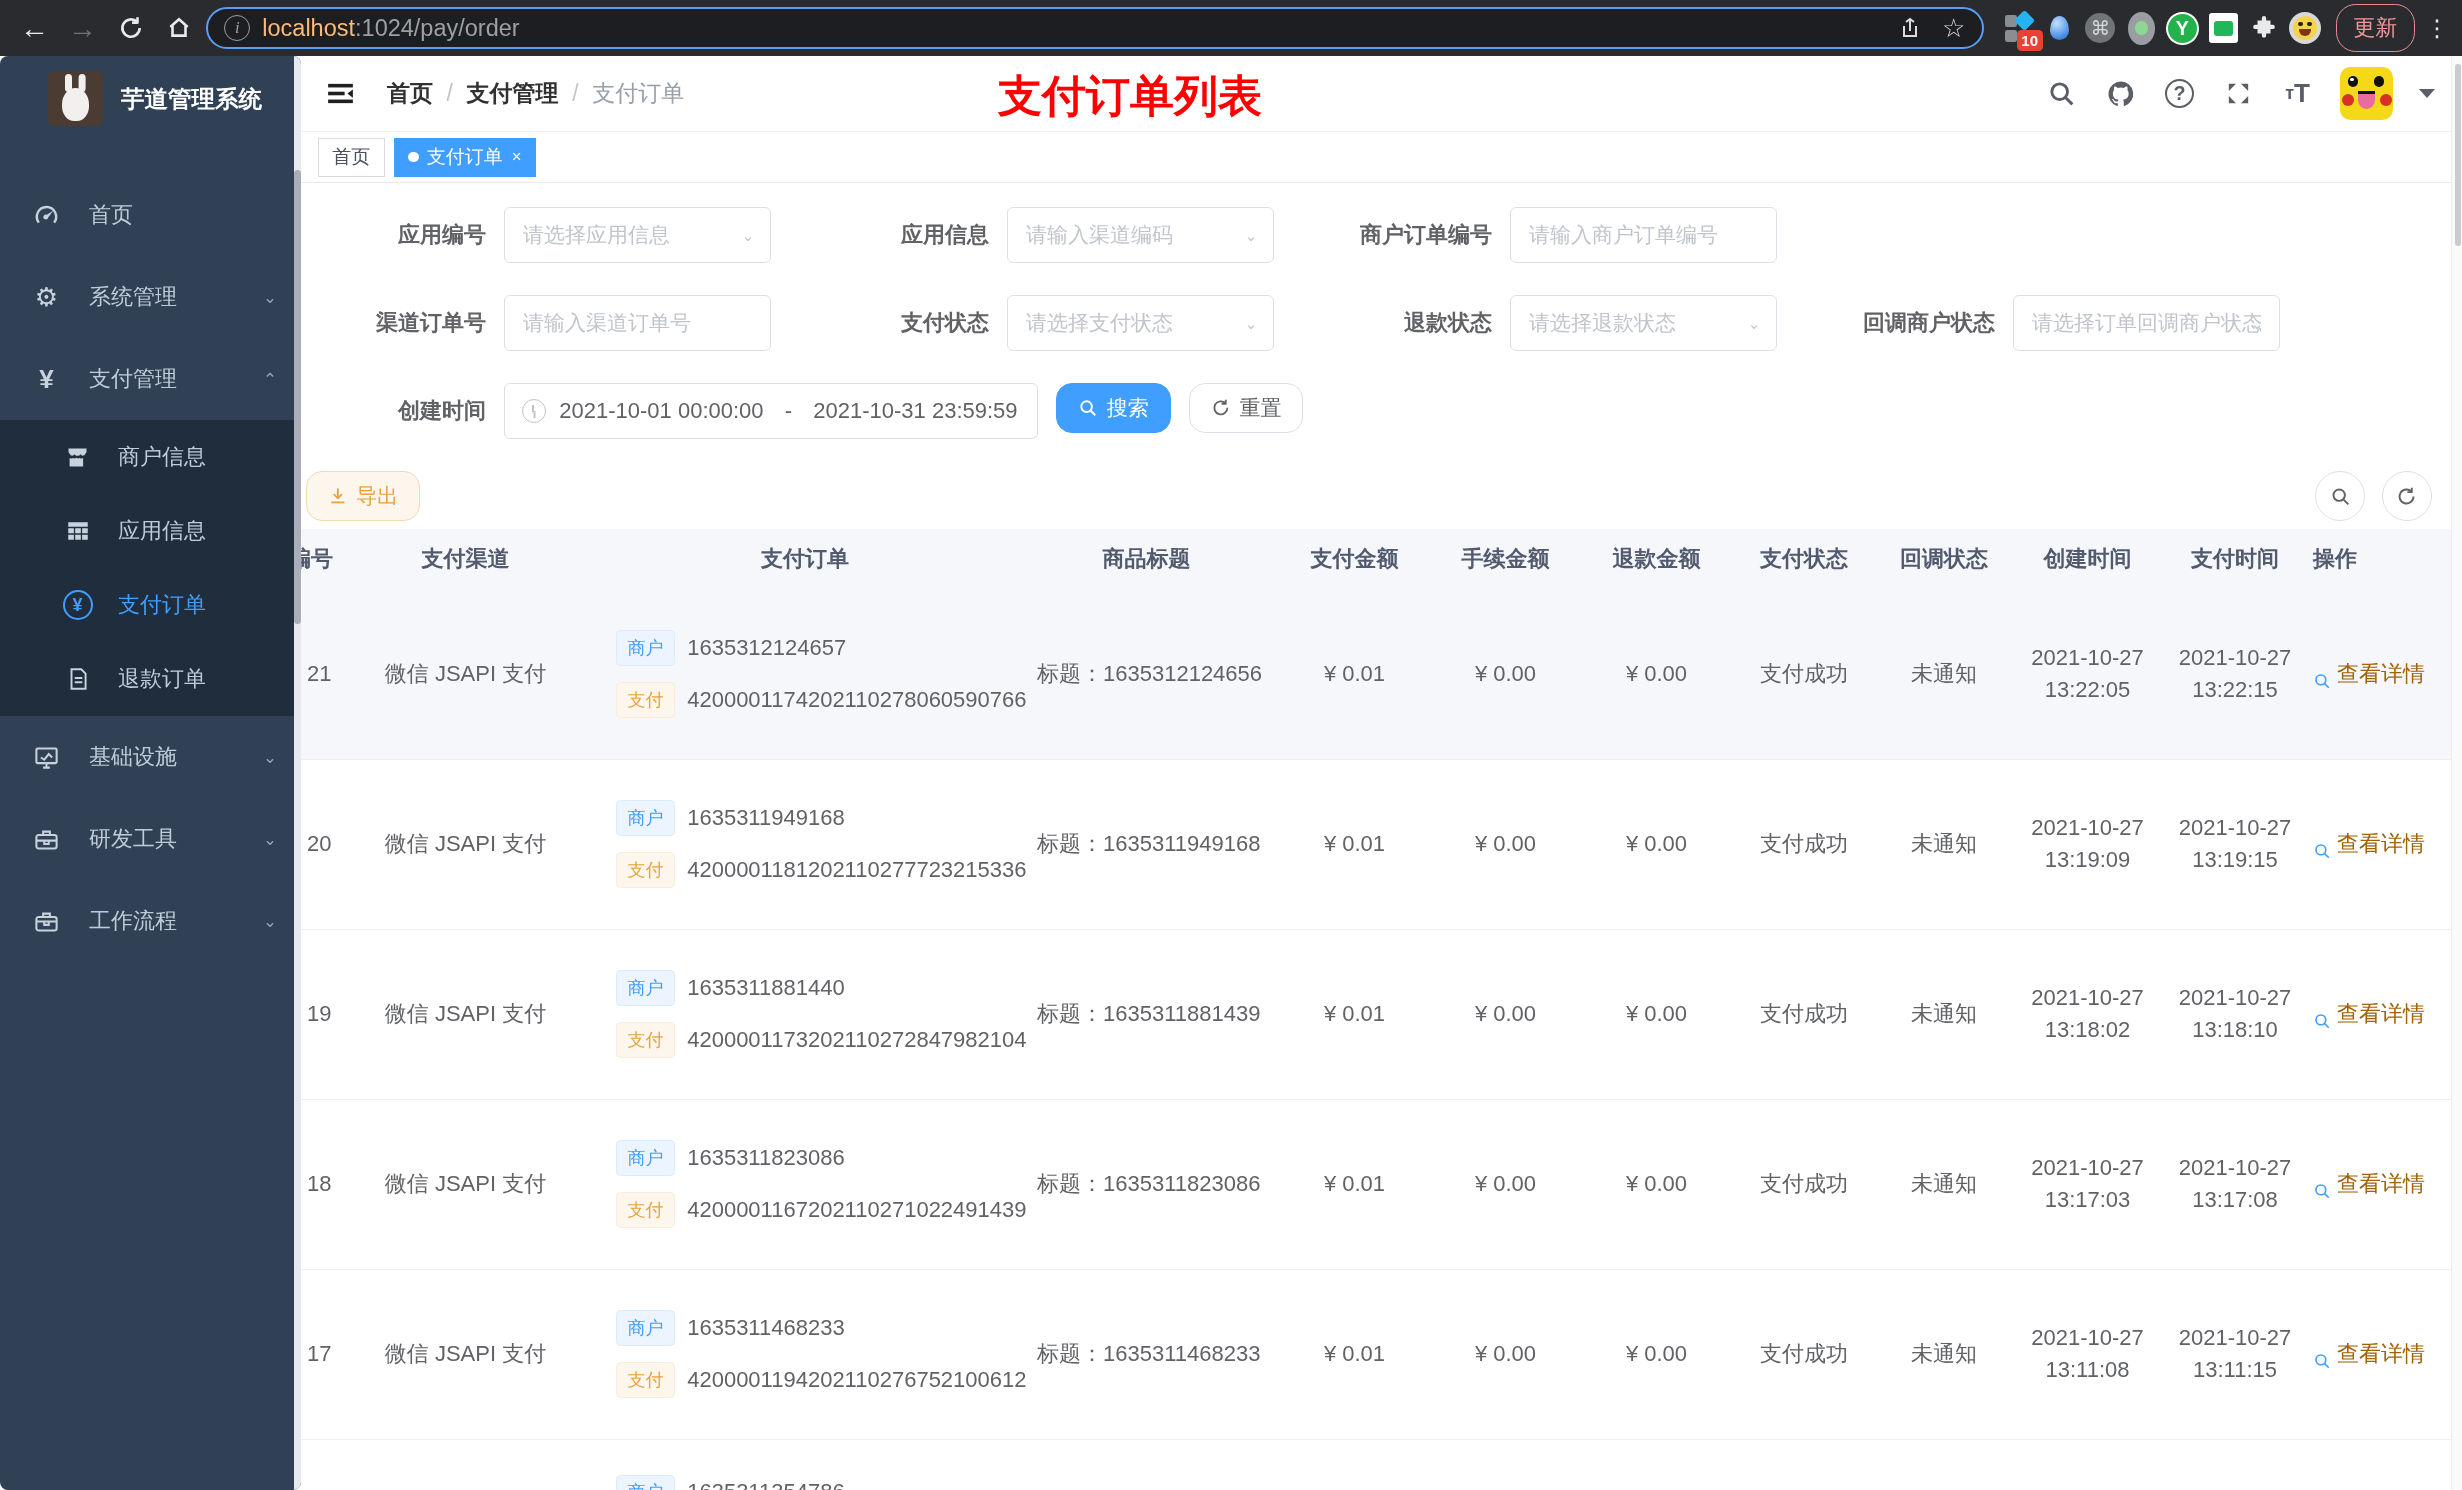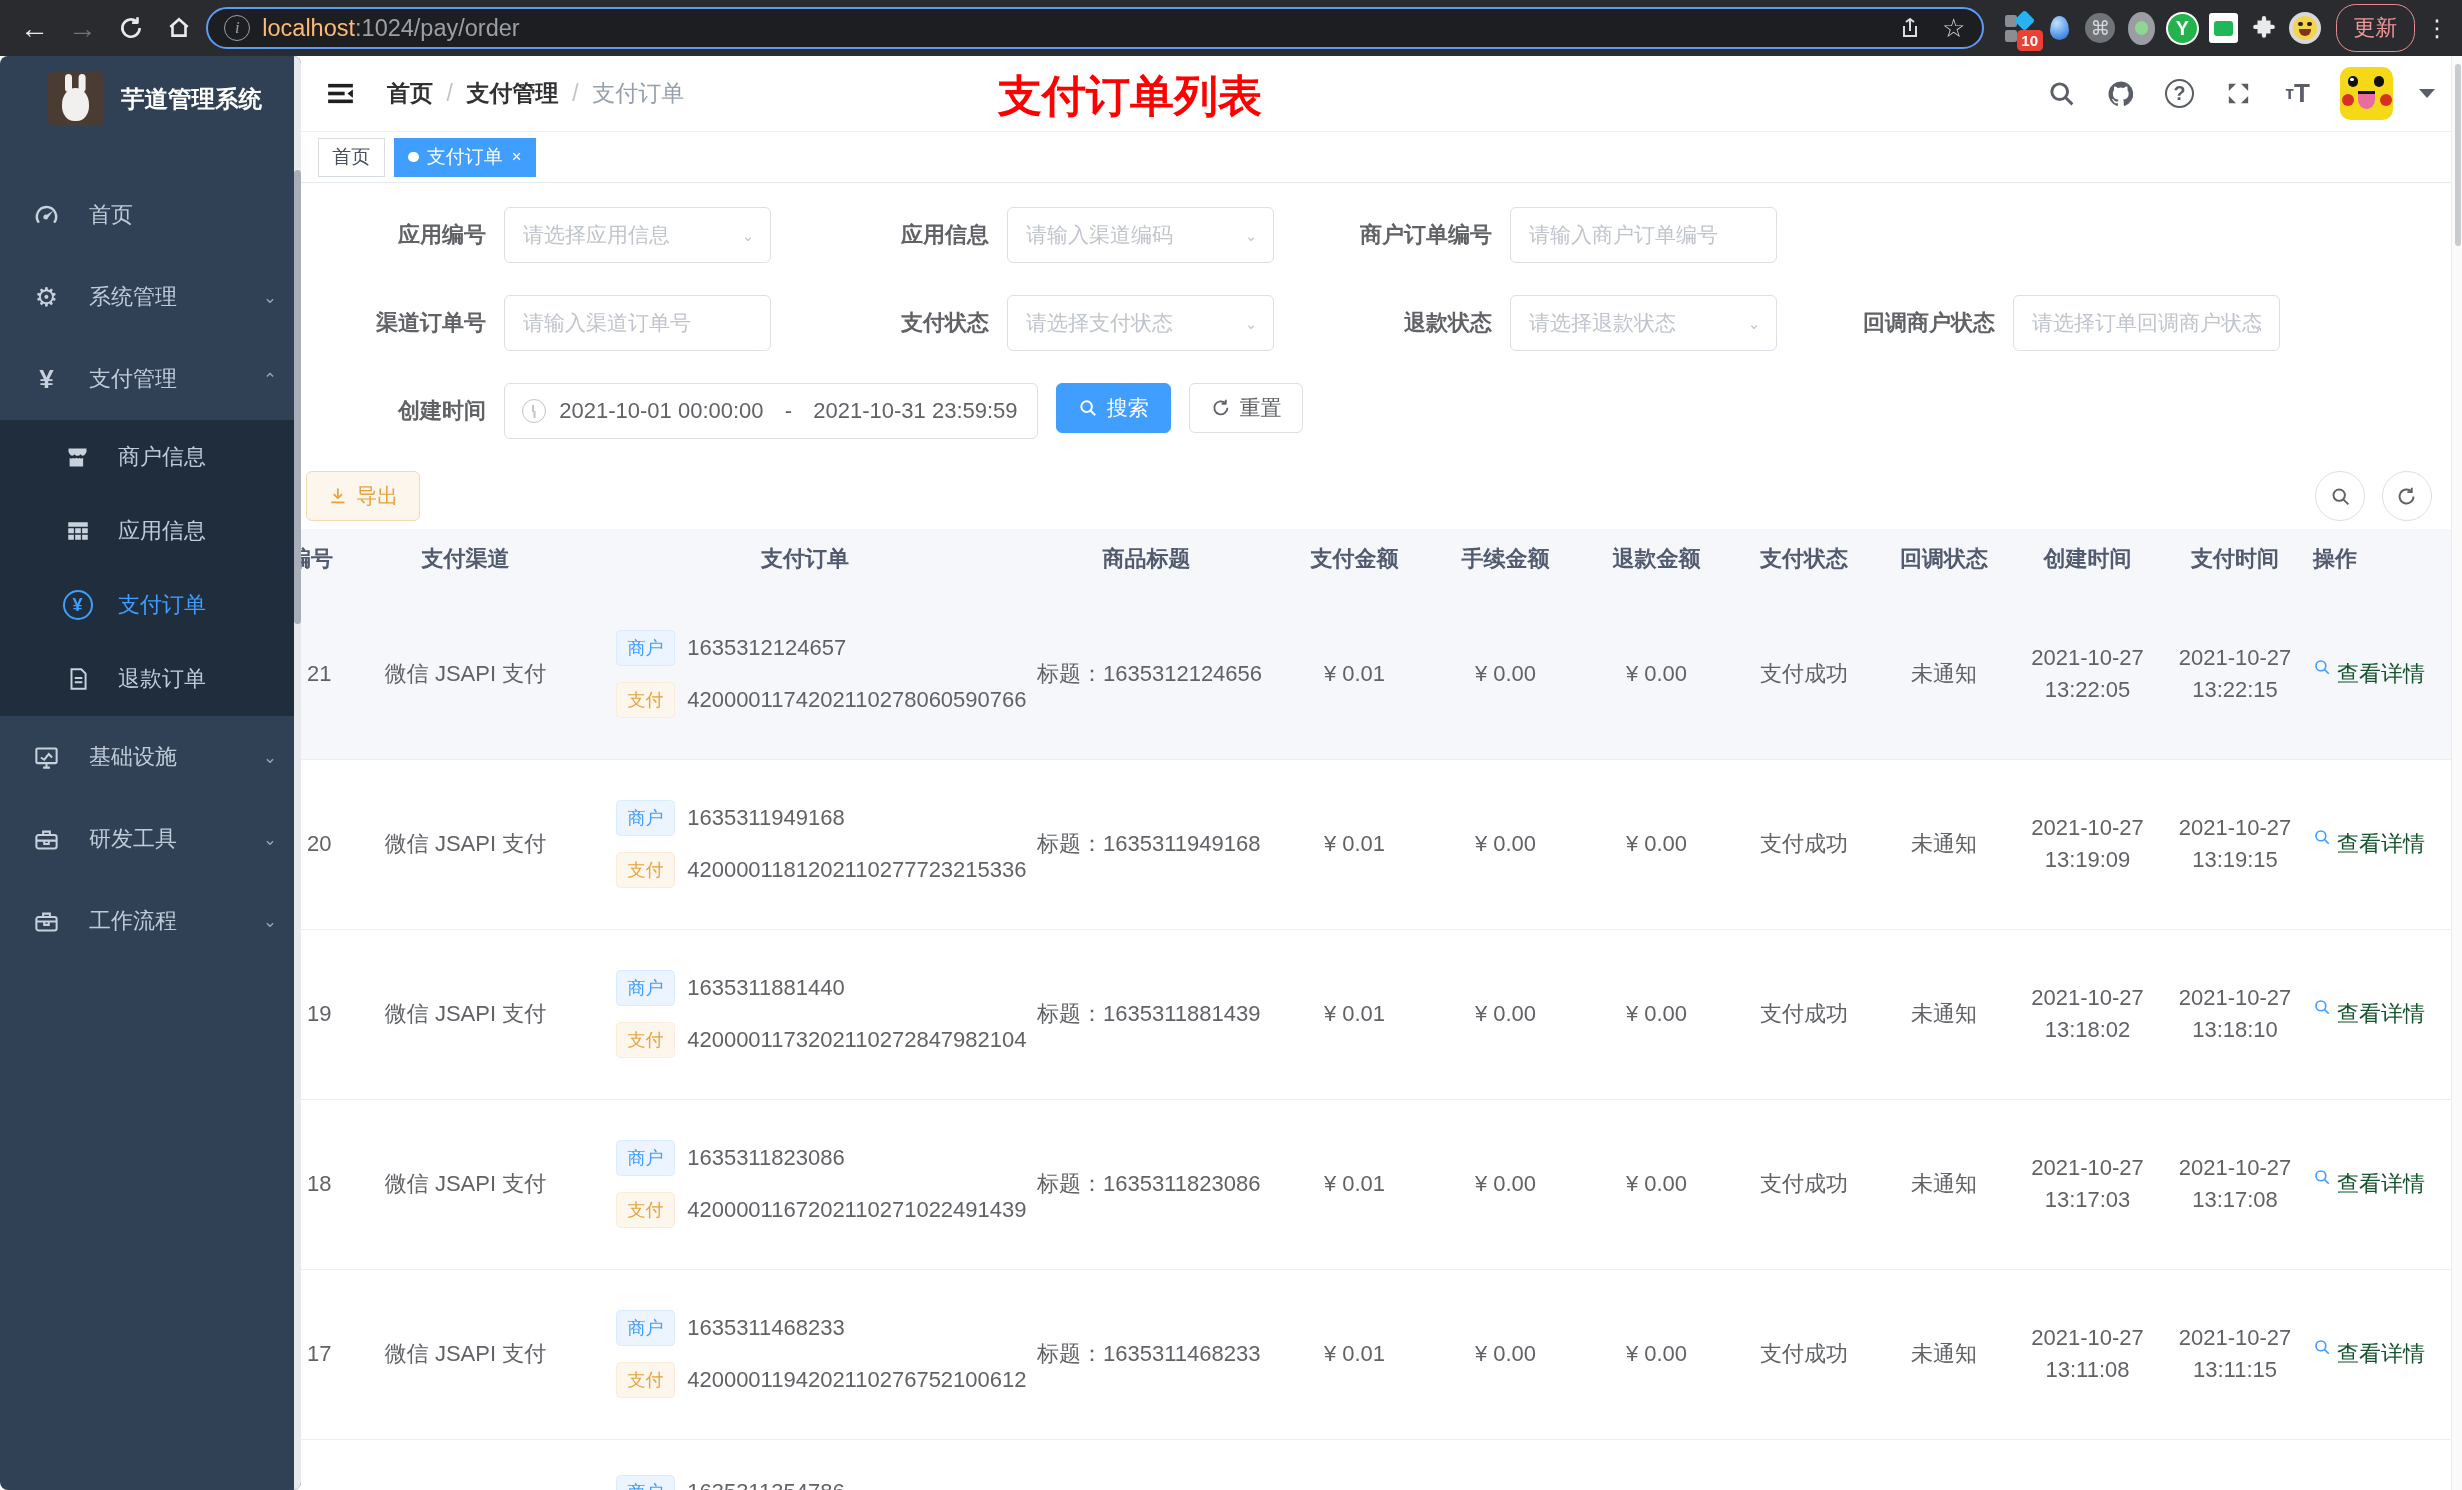--- a/index.html
+++ b/index.html
@@ -92,21 +92,21 @@
   .field { display:flex; align-items:center; margin-right:36px; }
   .field .flabel { width:182px; text-align:right; font-size:22px; color:#606266; font-weight:600; margin-right:18px; white-space:nowrap; flex:0 0 auto;}
   .finput { position:relative; width:267px; height:56px; flex:0 0 auto;}
   .finput input { width:100%; height:100%; border:0.8px solid #dcdfe6; border-radius:6px; padding:0 18px; font-size:21px; color:#606266; outline:none; font-family:inherit; background:#fff;}
   .finput input::placeholder { color:#c0c4cc; }
   .finput .sel-arrow { position:absolute; right:16.7px; top:19.7px; color:#c0c4cc; font-size:15px; pointer-events:none; }
   .date-input { width:534px; height:56px; border:0.8px solid #dcdfe6; border-radius:6px; display:flex; align-items:center; padding:0 16.7px; gap:13.6px; font-size:22px; color:#606266; }
   .clock { width:24px; height:24px; border:1.5px solid #c0c4cc; border-radius:50%; position:relative; flex:0 0 auto;}
   .clock:after { content:""; position:absolute; left:9.8px; top:4.5px; width:1.5px; height:7.6px; background:#c0c4cc; box-shadow:1.5px 6px 0 0px #c0c4cc;}
   .date-sep { margin:0 7.6px; }
-  .btn { height:50px; display:inline-flex; align-items:center; justify-content:center; border-radius:6px; font-size:21px; padding:0 21px; gap:9px; margin-left:18px; white-space:nowrap;}
+  .btn { height:50px; display:inline-flex; align-items:center; justify-content:center; border-radius:16px; font-size:21px; padding:0 21px; gap:9px; margin-left:18px; white-space:nowrap;}
   .btn-primary { background:#409eff; color:#fff; border:0.8px solid #409eff; }
   .btn-plain { background:#fff; color:#606266; border:0.8px solid #dcdfe6; }
   .btn-warning { background:#fdf6ec; color:#e6a23c; border:0.8px solid #f5dab1; margin-left:4.5px; }
   .toolbar { position:relative; height:53px; margin-top:6px; }
   .circle-btns { position:absolute; right:19.7px; top:0; display:flex; gap:16.7px; }
   .circle-btn { width:50px; height:50px; border-radius:50%; border:0.8px solid #dcdfe6; background:#fff; display:flex; align-items:center; justify-content:center; color:#606266; font-size:23px; }
 
   
   .table { width:2151px; margin-top:4.5px; font-size:22px; color:#606266; }
   .thead { display:flex; background:#f5f7fa; height:61px; align-items:center; color:#515a6e; font-weight:700; }
@@ -124,21 +124,21 @@
   .c-status { width:144px; }
   .c-notify { width:136px; }
   .c-ctime { width:151px; flex-direction:column; }
   .c-ptime { width:144px; flex-direction:column; }
   .thead .c-ctime, .thead .c-ptime { flex-direction:row; }
   .c-action { width:142px; justify-content:flex-start; padding-left:6px; }
   .order-line { display:flex; align-items:center; gap:12px; white-space:nowrap;margin-left:20px; }
   .otag { font-size:18px; line-height:1; padding:7.6px 10.6px; border-radius:4.5px; flex:0 0 auto;}
   .tag-blue { color:#409eff; background:#ecf5ff; border:0.8px solid #d9ecff; }
   .tag-orange { color:#e6a23c; background:#fdf6ec; border:0.8px solid #faecd8; }
-  .view-link { color:#14532d; display:inline-flex; align-items:flex-start; gap:6px; white-space:nowrap; }
+  .view-link { color:#a16207; display:inline-flex; align-items:flex-end; gap:6px; white-space:nowrap; }
   .partial { height:61px; overflow:hidden; border-bottom:none; align-items:flex-start; padding-top:35px; }
 
   
   .main-scroll { position:absolute; right:0; top:56px; width:10.6px; height:1434px; background:#fafafa; border-left:0.8px solid #ececec; }
   .main-thumb { position:absolute; left:2.3px; top:7.6px; width:6px; height:182px; background:#c8cbd0; border-radius:3px; }
 
   svg { display:block; }
 </style>
 </head>
 <body>

